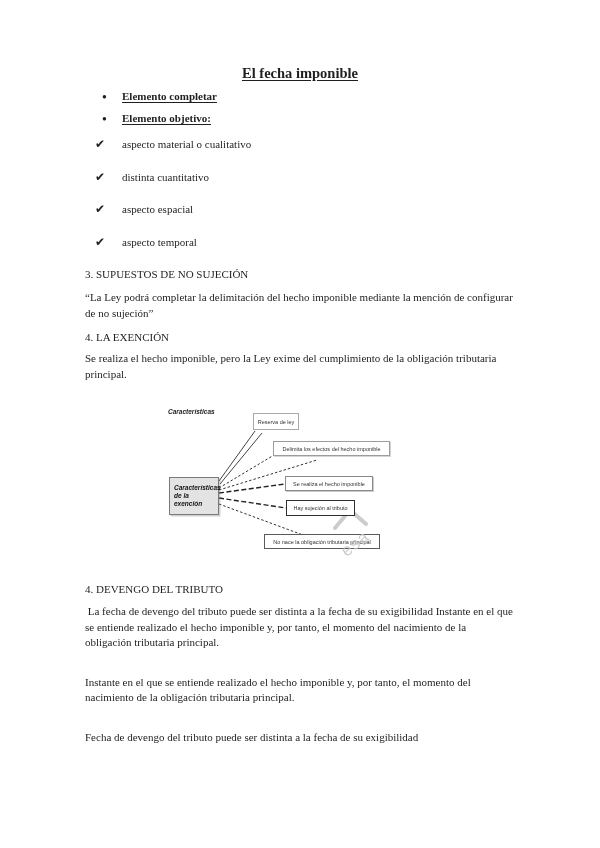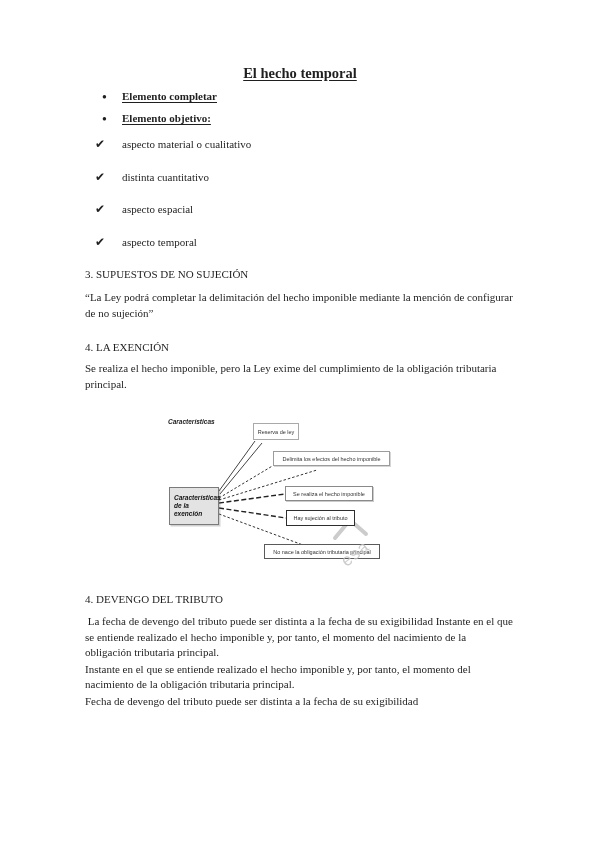--- a/index.html
+++ b/index.html
@@ -38,21 +38,21 @@
     text-decoration: underline;
     text-underline-offset: 2px;
     line-height: 15px;
   }
   .h-plain {
     font-size: 11px;
     font-weight: normal;
     line-height: 15px;
   }
   .h3 { margin-top: 8px; }
-  .h4 { margin-top: 19px; }
+  .h4 { margin-top: 9px; }
   .h5 { margin-top: 3px; }
   ul.bullets { list-style: none; margin-top: 7px; }
   ul.bullets li {
     position: relative;
     padding-left: 37px;
     margin-bottom: 6.5px;
     font-weight: bold;
   }
   ul.bullets li .bullet-glyph {
     position: absolute;
@@ -75,21 +75,21 @@
   ul.checks li .check-glyph {
     position: absolute;
     left: 10px;
     top: 0;
     font-size: 12px;
     font-weight: bold;
     font-family: "DejaVu Sans", sans-serif;
   }
   .quote { margin-top: 8px; }
   .exencion-p { margin-top: 6px; }
-  .p-block { margin-top: 1px; }
+  .p-block { margin-top: 24px; }
   .p-first { margin-top: 7px; }
 
   
   .diagram {
     position: relative;
     margin-top: 22px;
     height: 175px;
     font-family: "Liberation Sans", sans-serif;
   }
   .diagram-caption {
@@ -148,21 +148,21 @@
     letter-spacing: 1px;
     opacity: 0.85;
   }
 </style>
 </head>
 <body>
 
 <div class="page">
   <div class="content">
 
-    <h1 class="doc-title">El hecho temporal</h1>
+    <h1 class="doc-title">El fecha imponible</h1>
 
 
 
     <ul class="bullets">
       <li>
         <span class="bullet-glyph">●</span>
         <span class="bullet-text">Elemento completar</span>
       </li>
       <li>
         <span class="bullet-glyph">●</span>

